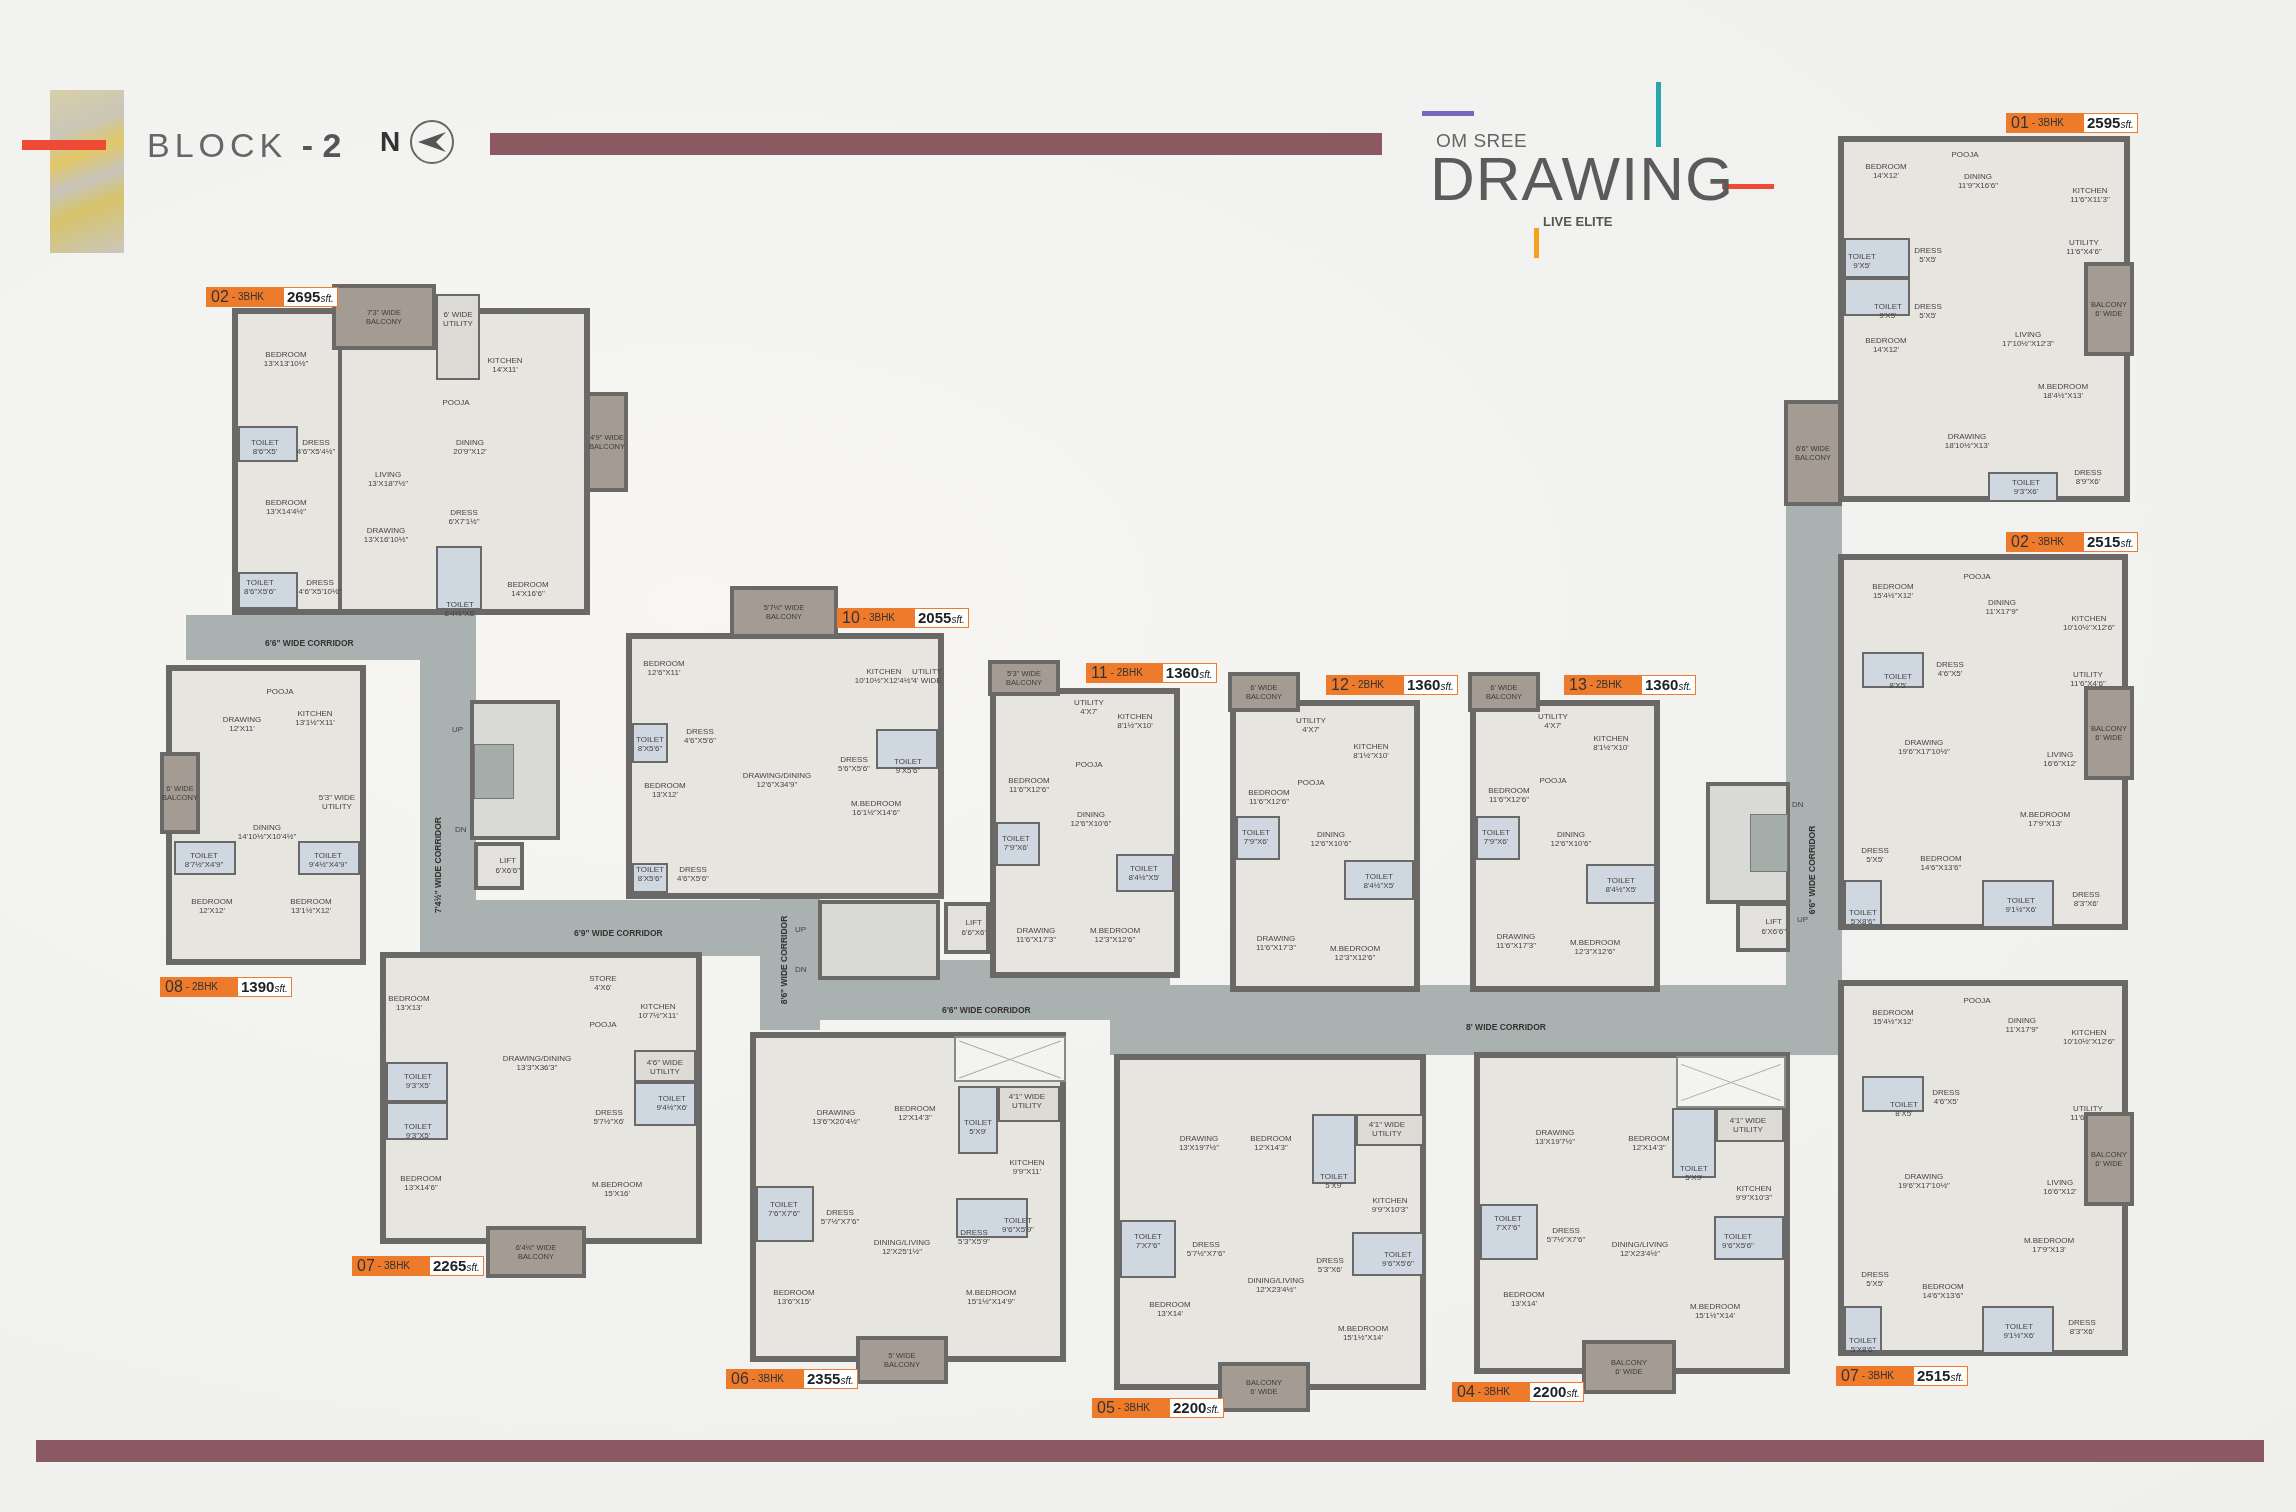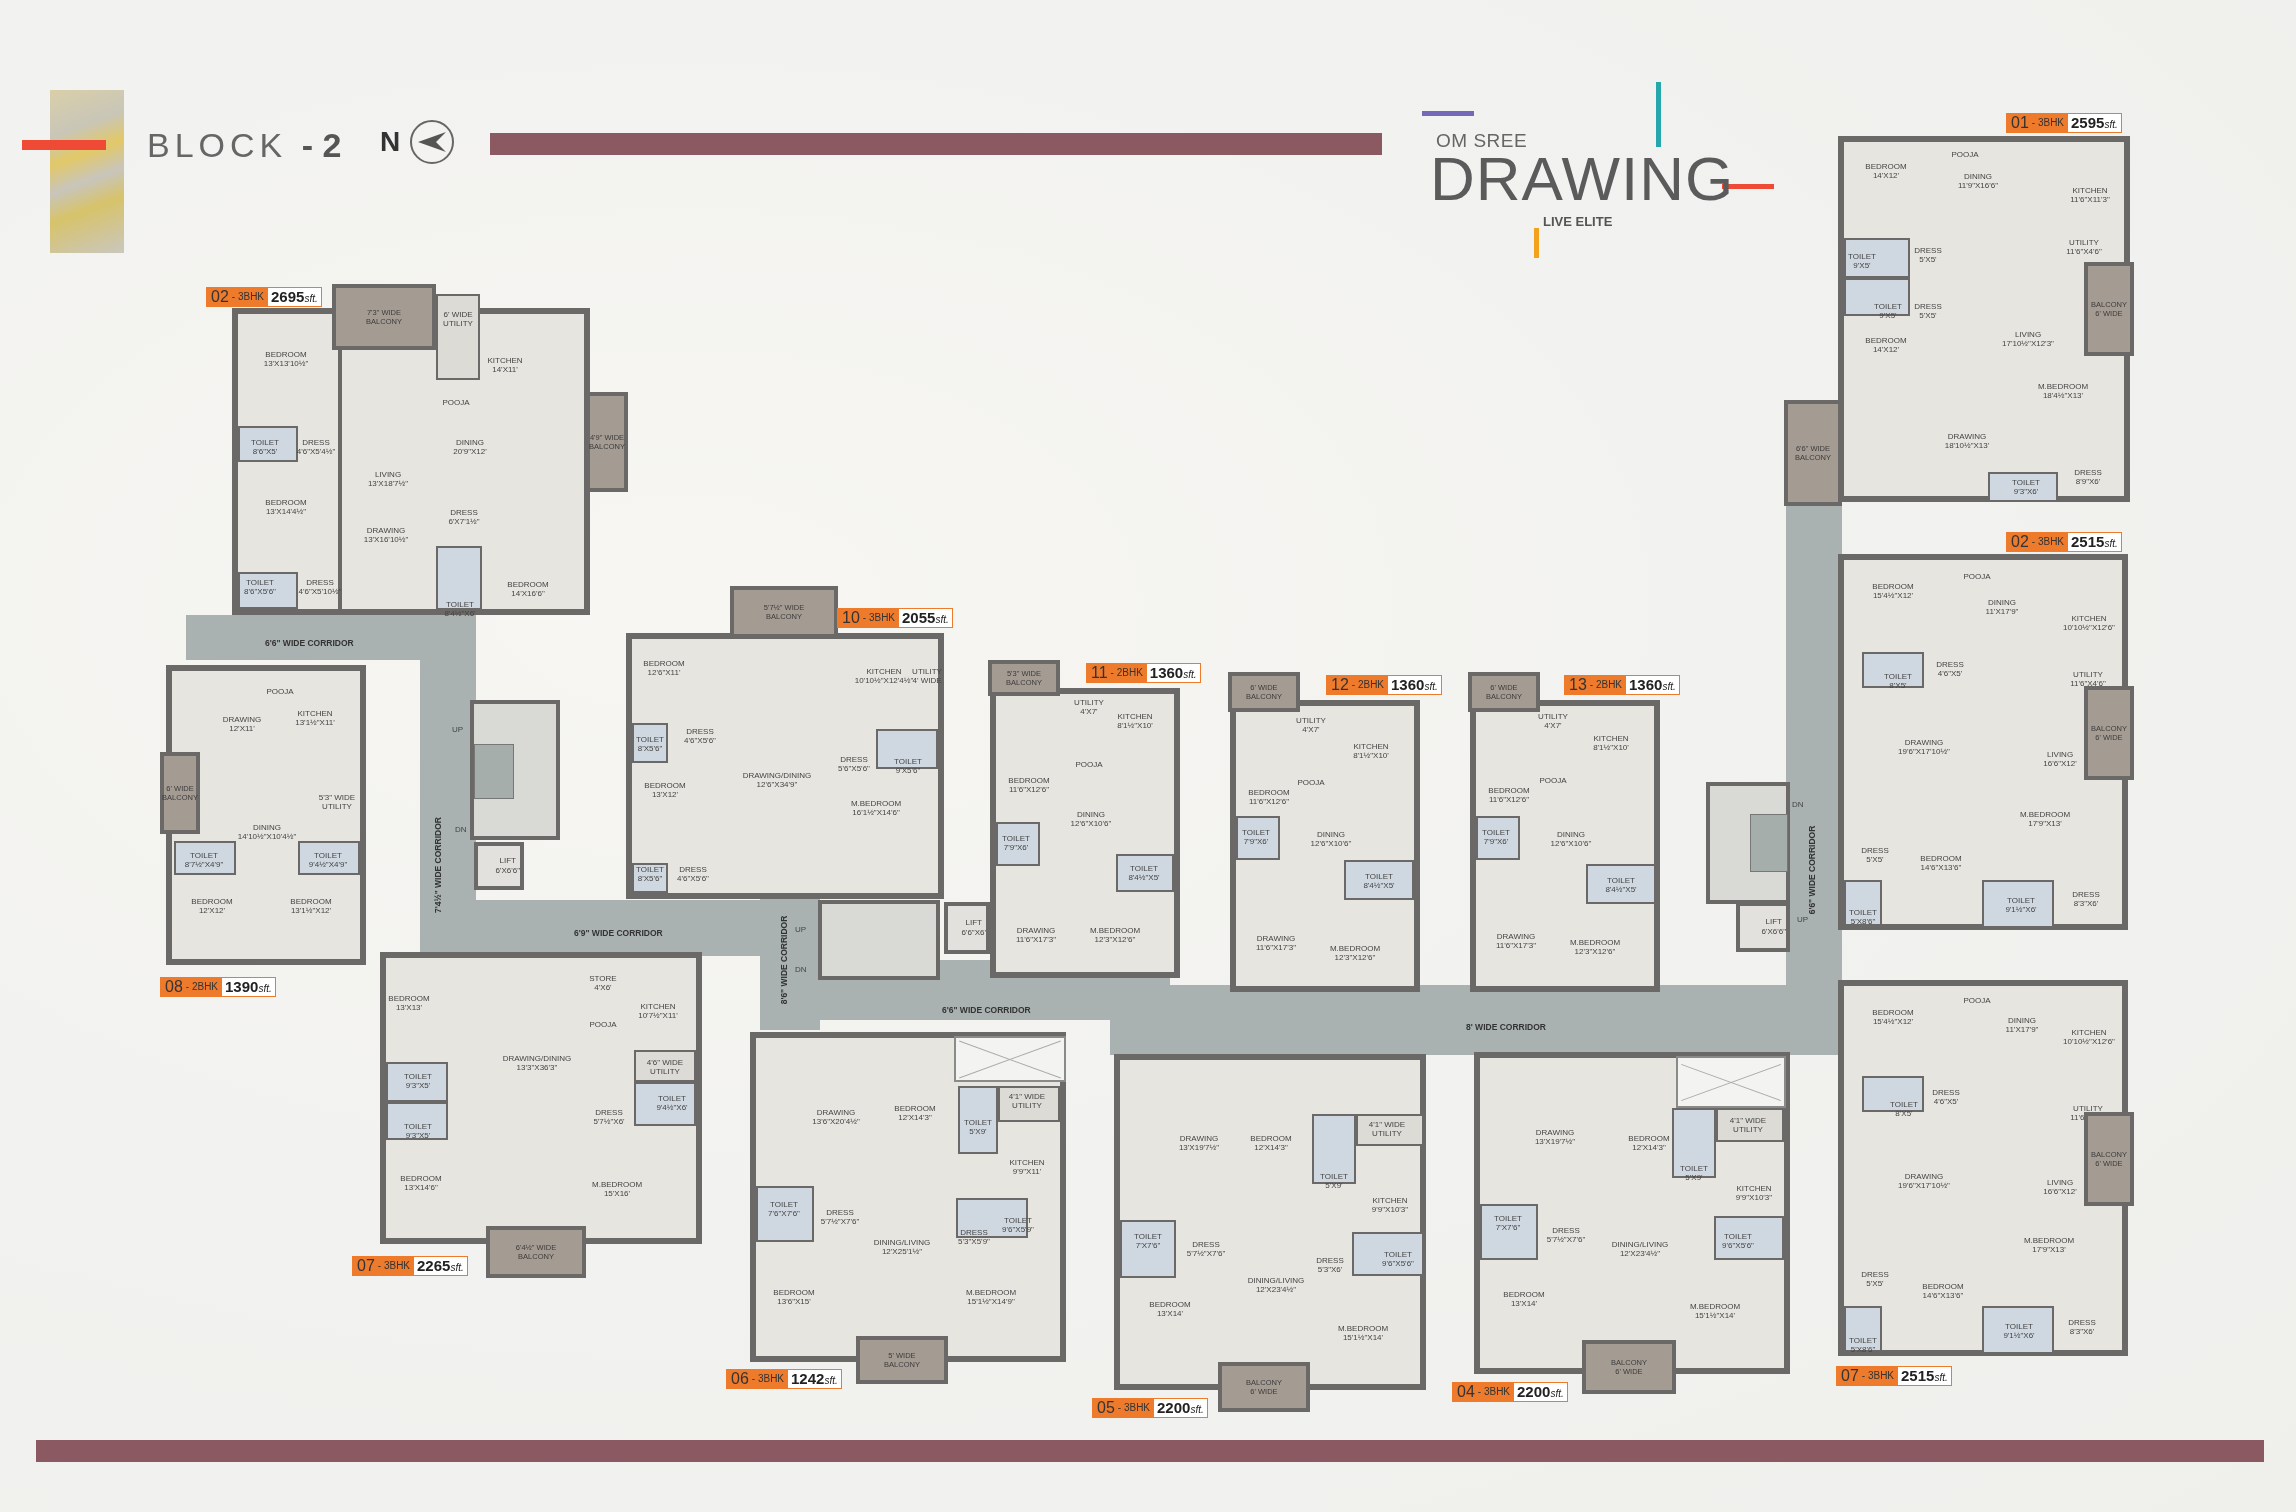--- a/index.html
+++ b/index.html
@@ -44,21 +44,21 @@
   .corr-label { position:absolute; font-size:8.5px; font-weight:bold; color:#333; white-space:nowrap; }
   .corr-label.v { transform:rotate(-90deg); transform-origin:center; }
   .stair { position:absolute; background:#d9d9d6; border:4px solid #6a6968; }
   .stair .void { position:absolute; background:#a6aeac; border:1px solid #777; }
   .stair-tag { position:absolute; font-size:8px; color:#444; }
   .lift { position:absolute; background:#e2e1de; border:4px solid #6a6968; font-size:8px; color:#444; text-align:center; display:flex; align-items:center; justify-content:flex-end; line-height:1.2; }
 
   
   .tag { position:absolute; display:flex; align-items:stretch; height:20px; border:1.5px solid #ee7a2c; background:#ee7a2c; }
   .tag .num { color:#333; font-size:16px; padding:0 3px 0 4px; line-height:18px; }
-  .tag .dash { color:#333; font-size:10px; line-height:18px; padding-right:4px; }
+  .tag .dash { color:#333; font-size:10px; line-height:18px; padding-right:20px; }
   .tag .area { background:#fff; color:#222; font-weight:bold; font-size:15px; line-height:18px; padding:0 3px; }
   .tag .area i { font-weight:normal; font-size:10px; }
 
   .footer-bar { left:36px; top:1440px; width:2228px; height:22px; background:#8a5962; }
   .open { position:absolute; background:#f3f3f1; border:2px solid #8a8a88; }
   .open:before, .open:after { content:""; position:absolute; left:0; top:50%; width:100%; height:1px; background:#aaa; }
   .open:before { transform:rotate(20deg); }
   .open:after { transform:rotate(-20deg); }
 </style>
 </head>
@@ -408,21 +408,21 @@
   <div class="room" style="left:10px;top:250px;width:56px;"><span>BEDROOM</span><br><span>13'6"X15'</span></div>
   <div class="room" style="left:200px;top:250px;width:70px;"><span>M.BEDROOM</span><br><span>15'1½"X14'9"</span></div>
 </div>
 <div class="balc" style="left:856px;top:1336px;width:92px;height:48px;">
     <span><span>5' WIDE</span><br><span>BALCONY</span></span>
   </div>
 <div class="open" style="left:954px;top:1036px;width:112px;height:46px;"></div>
 <div class="tag" style="left:726px;top:1369px;">
     <span class="num">06</span>
     <span class="dash">- <span>3BHK</span></span>
-    <span class="area"><span>1242</span><i>sft.</i></span>
+    <span class="area"><span>2355</span><i>sft.</i></span>
   </div>
 
 <div class="unit" style="left:1114px;top:1054px;width:312px;height:336px;">
   <div class="wet" style="left:192px;top:54px;width:44px;height:70px;"></div>
   <div class="wet" style="left:0;top:160px;width:56px;height:58px;"></div>
   <div class="wet" style="left:232px;top:172px;width:72px;height:44px;"></div>
   <div class="utilbox" style="left:236px;top:54px;width:68px;height:32px;"></div>
   <div class="room" style="left:44px;top:74px;width:70px;"><span>DRAWING</span><br><span>13'X19'7½"</span></div>
   <div class="room" style="left:116px;top:74px;width:70px;"><span>BEDROOM</span><br><span>12'X14'3"</span></div>
   <div class="room" style="left:240px;top:60px;width:54px;"><span>4'1" WIDE</span><br><span>UTILITY</span></div>

